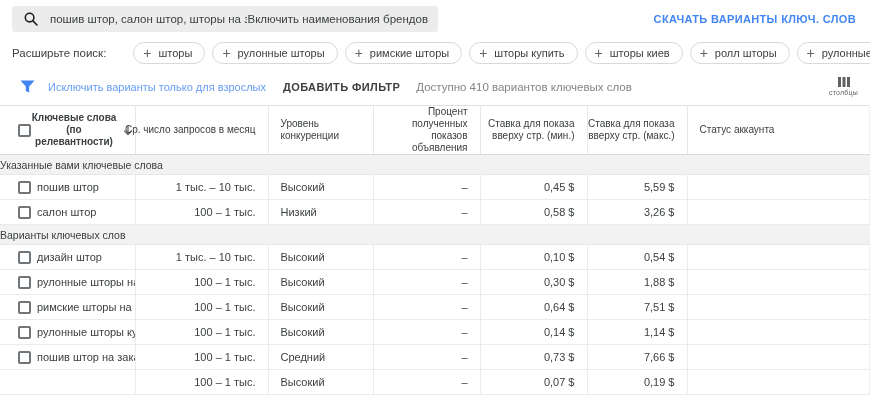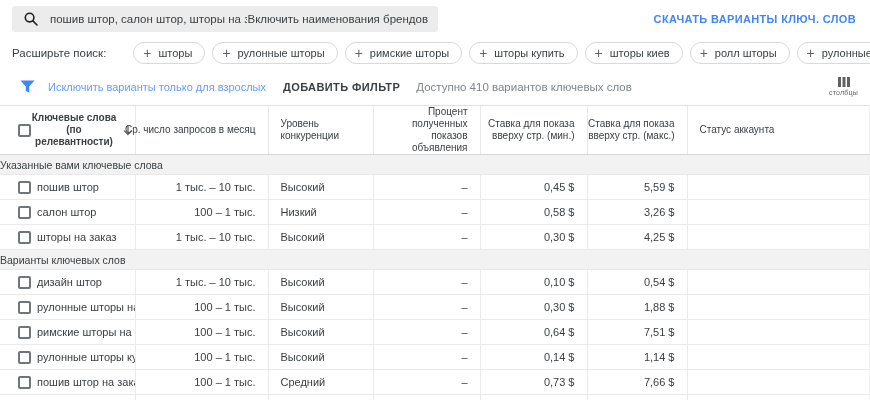--- a/index.html
+++ b/index.html
@@ -206,34 +206,20 @@
       </span>
     </td>
     <td class="cell-num">100 – 1 тыс.</td>
     <td class="cell-left">Низкий</td>
     <td class="cell-num">–</td>
     <td class="cell-num">0,58 $</td>
     <td class="cell-num">3,26 $</td>
     <td class="cell-left"></td>
   </tr>
 
-  <tr class="data-row">
-    <td>
-      <span class="kw-cell-inner">
-        <span class="checkbox"></span>
-        <span class="kw-text">шторы на заказ</span>
-      </span>
-    </td>
-    <td class="cell-num">1 тыс. – 10 тыс.</td>
-    <td class="cell-left">Высокий</td>
-    <td class="cell-num">–</td>
-    <td class="cell-num">0,30 $</td>
-    <td class="cell-num">4,25 $</td>
-    <td class="cell-left"></td>
-  </tr>
 
   <tr class="section-row">
     <td colspan="7"><span class="section-label">Варианты ключевых слов</span></td>
   </tr>
 
   <tr class="data-row">
     <td>
       <span class="kw-cell-inner">
         <span class="checkbox"></span>
         <span class="kw-text">дизайн штор</span>

